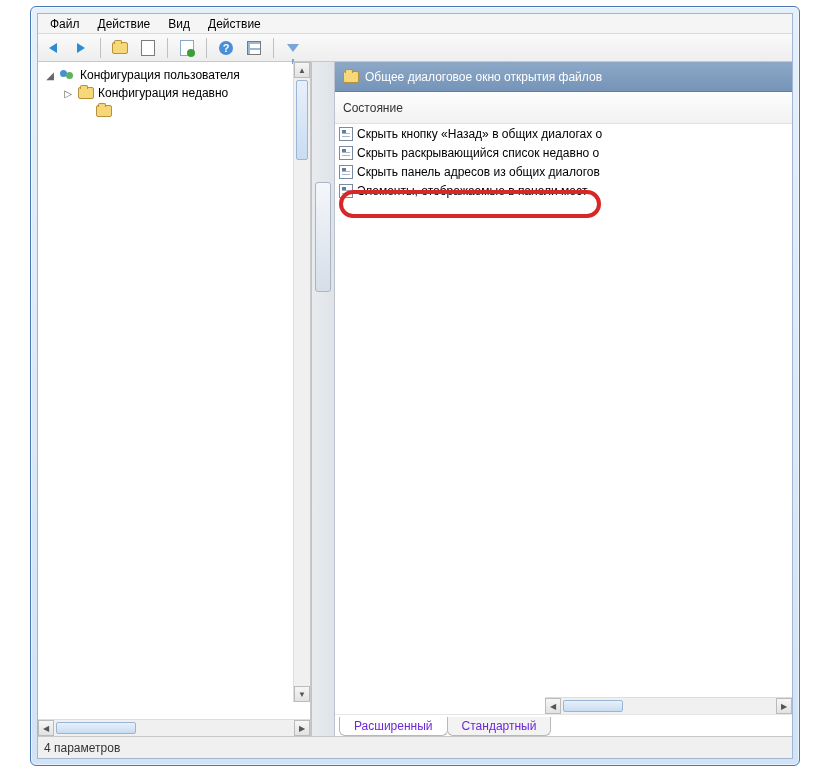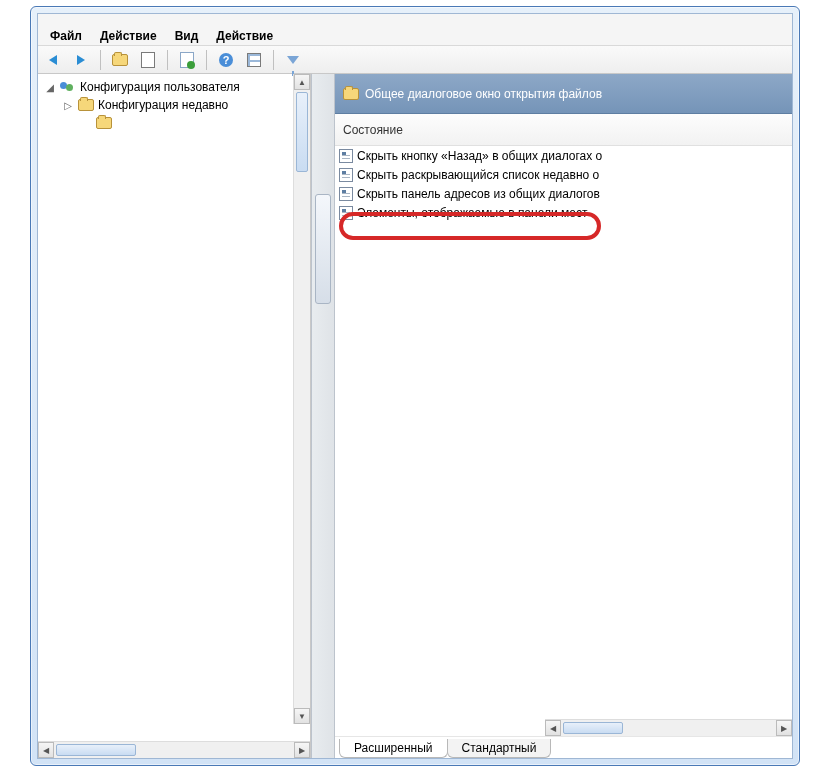--- a/index.html
+++ b/index.html
@@ -51,28 +51,27 @@
 }
 .win-btn.close { background: linear-gradient(#f3a6a0,#d55a4e); border-color:#a23a2f; color:#fff; }
 .inner {
   flex: 1;
   background: #f0f0f0;
   border: 1px solid #9fb7d4;
   display: flex;
   flex-direction: column;
 }
 .menubar {
-  height: 32px;
+  height: 20px;
   display: flex;
   align-items: flex-end;
   padding: 0 4px;
   background: #f5f5f5;
   border-bottom: 1px solid #d9d9d9;
   gap: 2px;
-  font-weight: bold;
 }
 .menu-item { padding: 2px 8px; cursor: default; }
 .toolbar {
   height: 28px;
   display: flex;
   align-items: center;
   padding: 2px 4px;
   gap: 6px;
   background: linear-gradient(#fafafa,#eee);
   border-bottom: 1px solid #c8c8c8;
@@ -209,21 +208,21 @@
   border-radius:3px;
 }
 
 .right-pane {
   flex:1;
   display:flex;
   flex-direction:column;
   overflow:hidden;
 }
 .right-header {
-  height: 40px;
+  height: 30px;
   background: linear-gradient(#8da8c7,#7594b8);
   display:flex; align-items:center;
   padding: 0 8px;
   color:#fff;
   border-bottom:1px solid #5e7ea2;
   gap:6px;
 }
 .right-body {
   flex:1;
   display:flex;
@@ -302,21 +301,21 @@
   padding-left:4px;
 }
 .tab {
   padding: 2px 14px;
   border:1px solid #b8b8b8;
   border-top:none;
   background:#f3f3f3;
   border-radius: 0 0 6px 6px;
   margin-right:-1px;
   font-size:12px;
-  color:#000000;
+  color:#6d28d9;
 }
 .tab.active { background:#fff; }
 .statusbar {
   height:22px;
   border-top:1px solid #c8c8c8;
   background:#f0f0f0;
   display:flex; align-items:center;
   padding: 0 6px;
   font-size:12px;
   color:#333;
@@ -442,15 +441,18 @@
         </div>
 
         <div class="tabs">
           <div class="tab active">Расширенный</div>
           <div class="tab">Стандартный</div>
         </div>
       </div>
 
     </div>
 
+    <div class="statusbar">
+      <span>4 параметров</span>
+    </div>
 
   </div>
 </div>
 
 </body></html>

